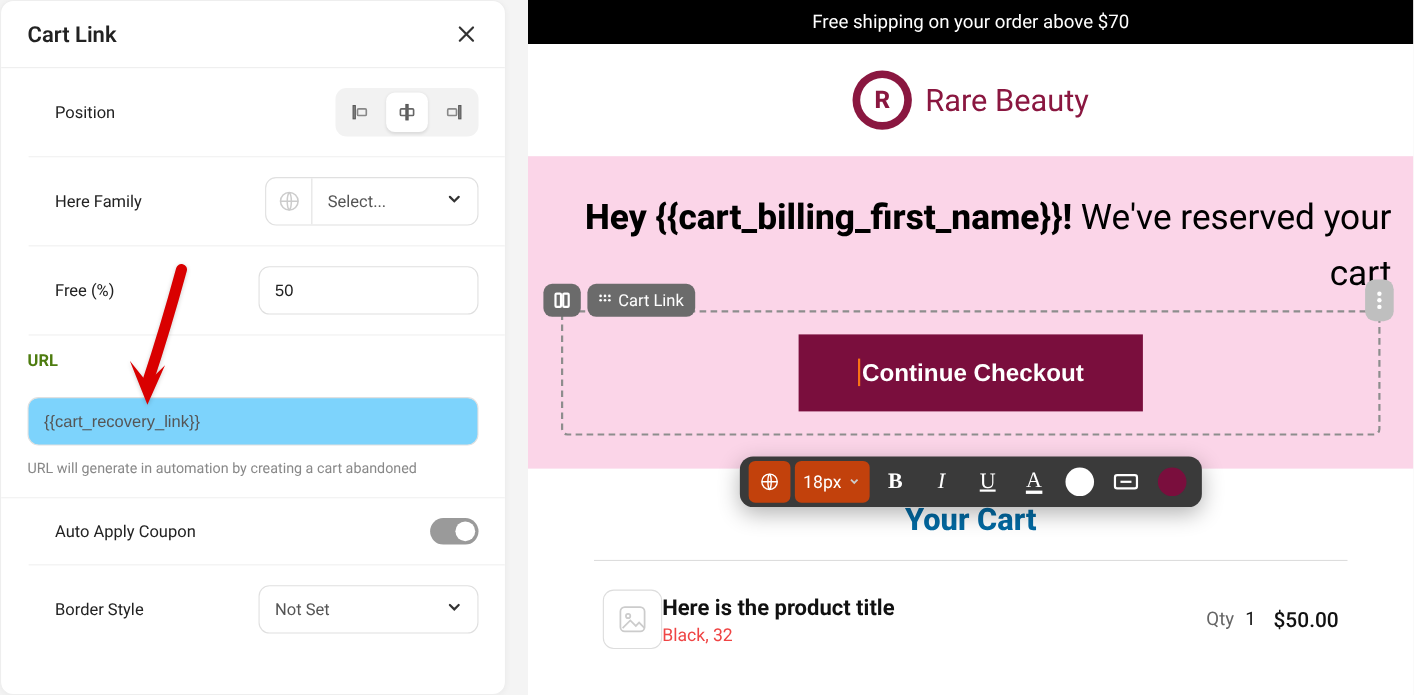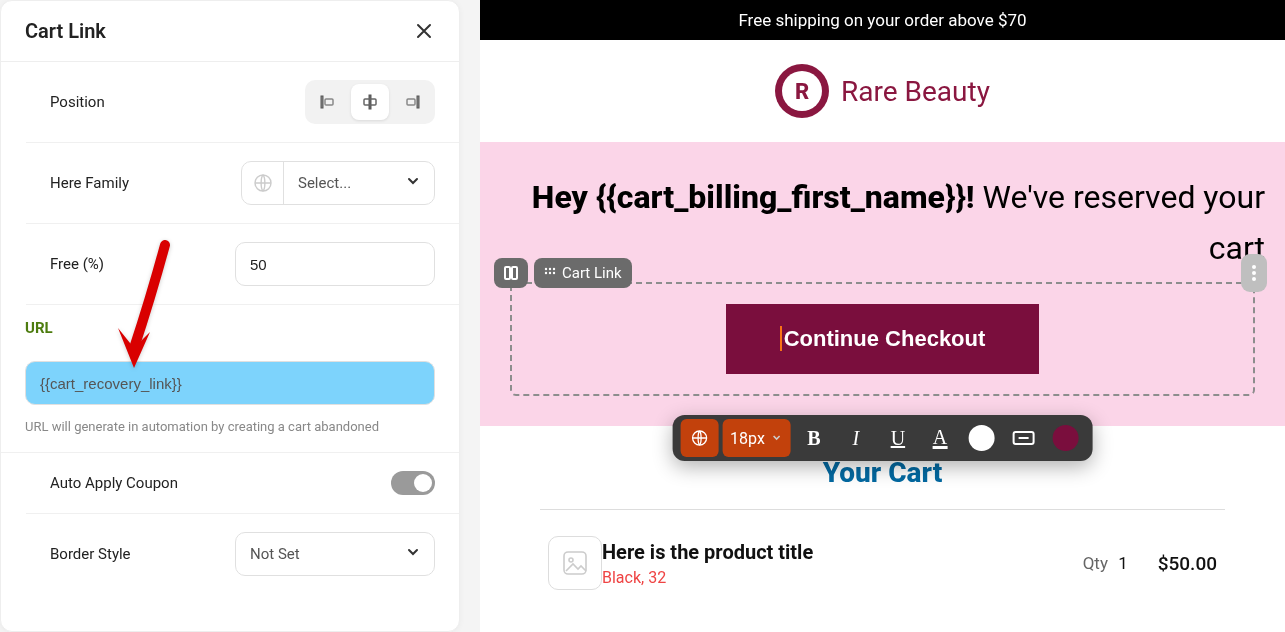--- a/index.html
+++ b/index.html
@@ -76,21 +76,21 @@
 .ft-rect::after{content:'';position:absolute;left:4px;right:4px;top:4px;height:2px;background:#fff;}
 
 .cart-section { padding: 10px 60px 0; }
 .cart-title { text-align: center; font-size: 28px; font-weight: 800; color: #0369a1; margin-top: 20px; margin-bottom: 20px; }
 .divider { height: 1px; background: #ddd; }
 .cart-item { display: flex; align-items: center; padding: 26px 8px 0; }
 .thumb { width: 54px; height: 54px; border: 1px solid #ddd; border-radius: 10px; display:flex; align-items:center; justify-content:center; color:#bbb;}
 .item-info { flex: 1; }
 .item-title { font-size: 20px; font-weight: 700; color: #111; }
 .item-variant { font-size: 16px; color: #ef4444; margin-top: 4px; }
-.item-qty { font-size: 17px; color: #111; margin-right: 30px; }
+.item-qty { font-size: 17px; color: #111; margin-right: 16px; }
 .item-qty .lbl { color: #666; margin-right: 6px; }
 .item-price { font-size: 19px; font-weight: 500; color: #111; }
 </style>
 </head>
 <body>
 
 <div class="panel">
   <div class="panel-header">
     <div class="panel-title">Cart Link</div>
     <div class="close-x">

